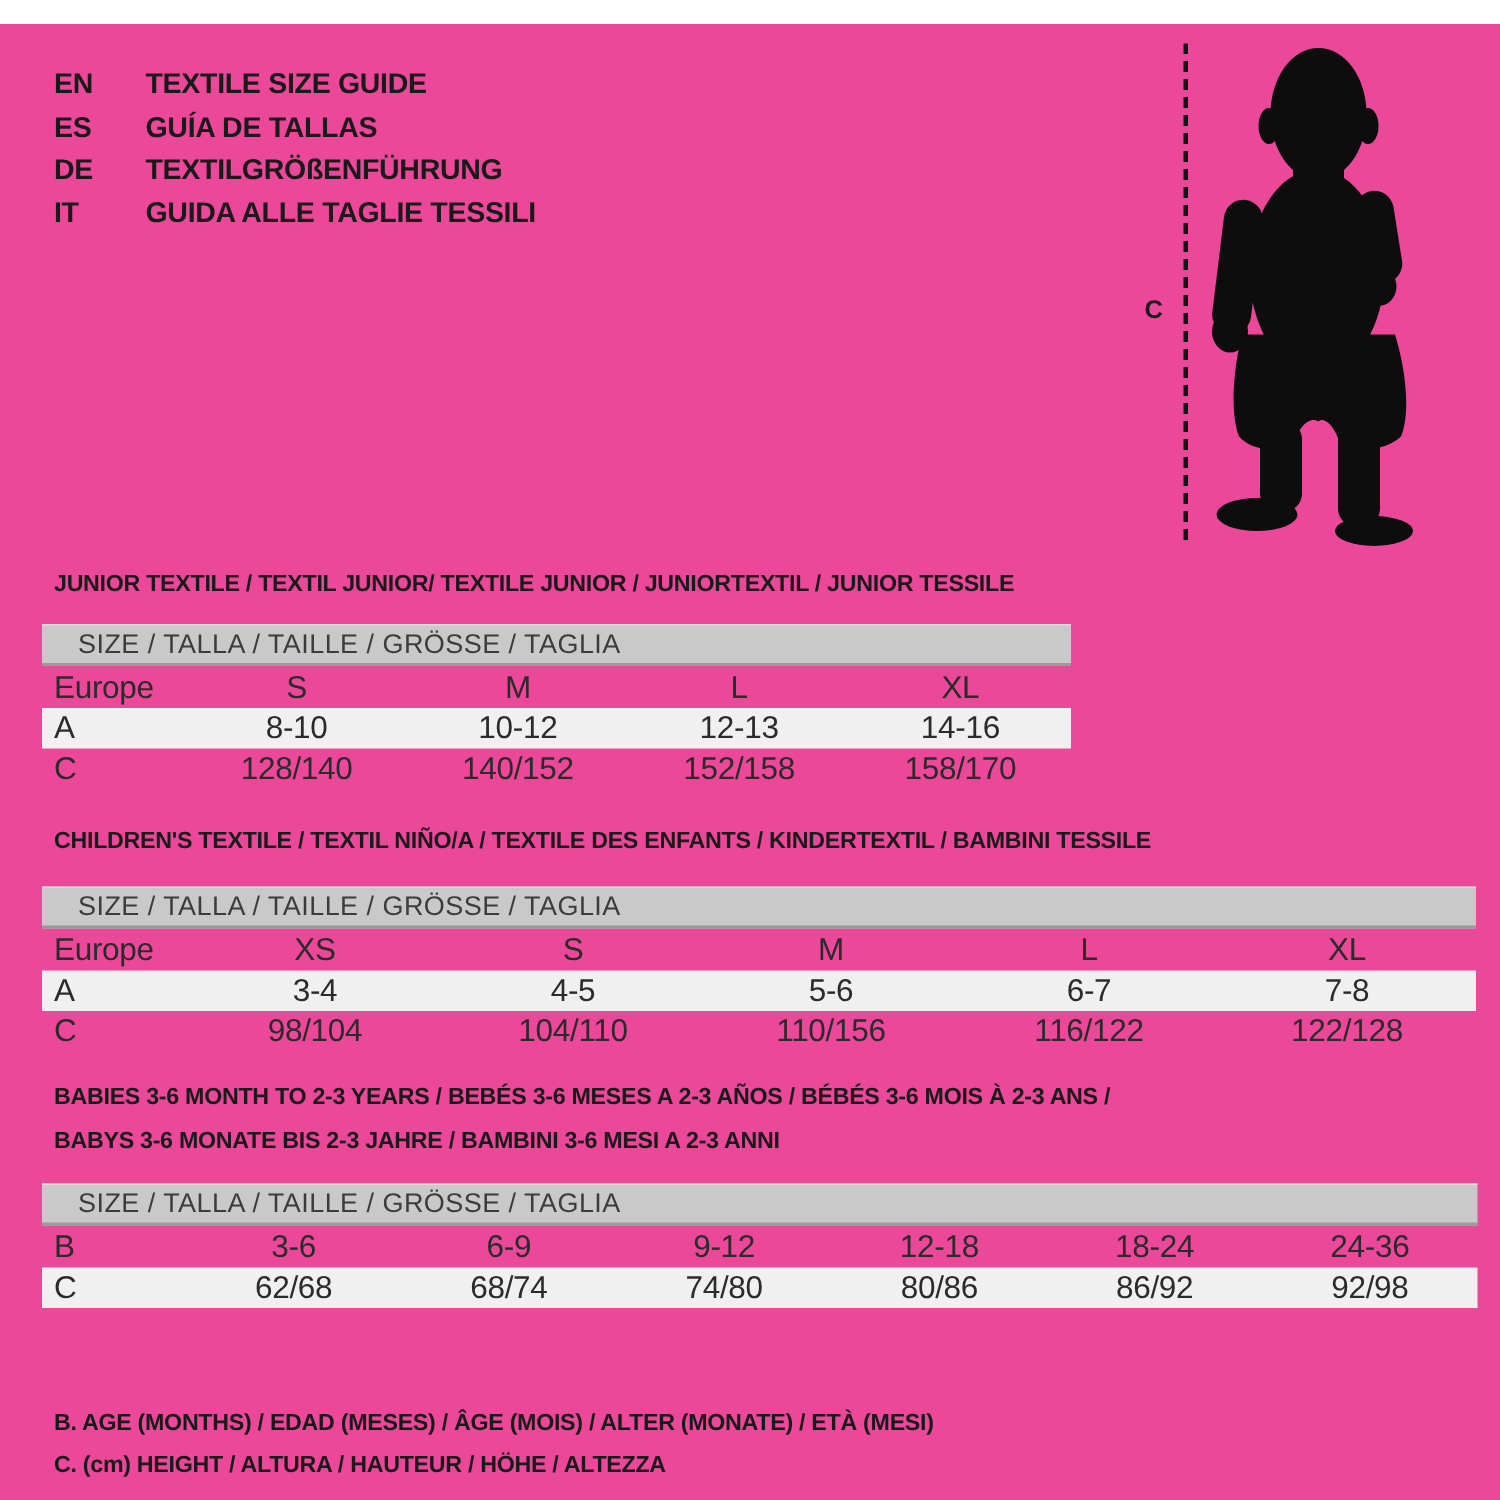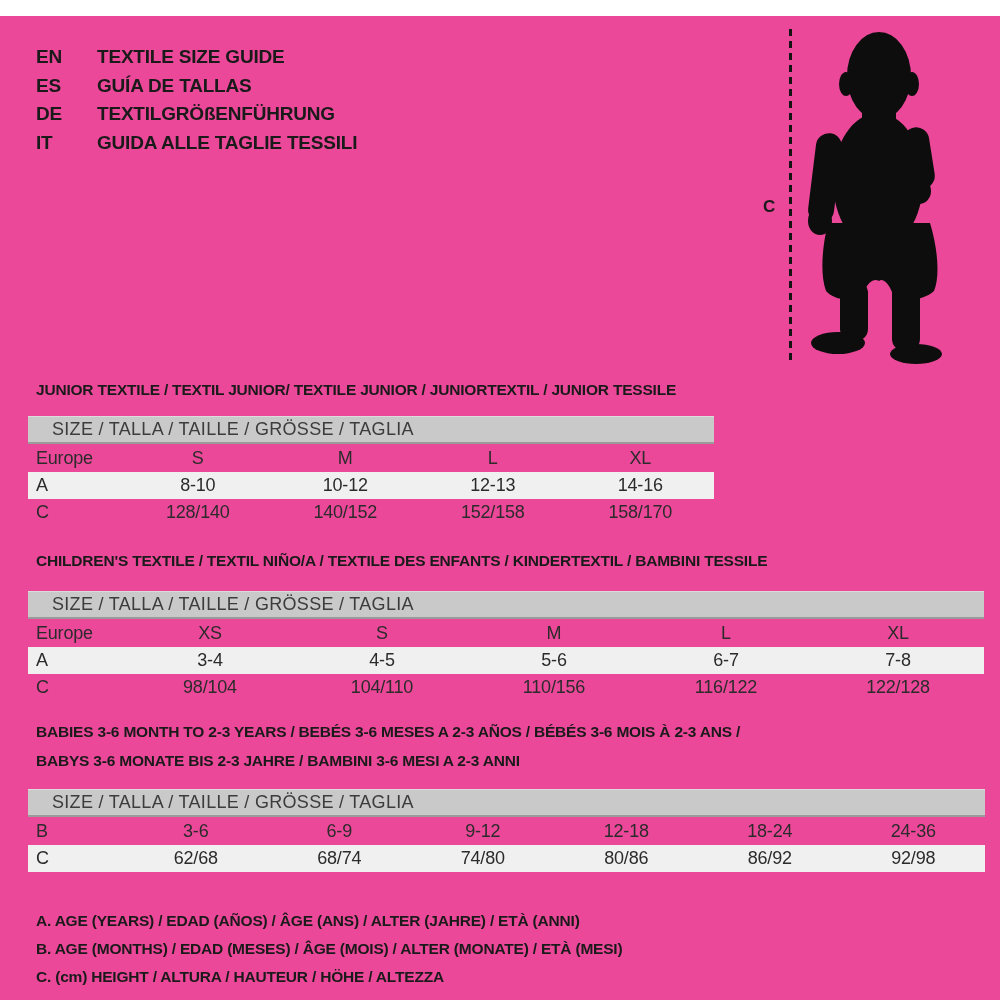--- a/index.html
+++ b/index.html
@@ -22,21 +22,21 @@
   #sec1-title{top:536px;}
   #sec2-title-1{top:707px;}
   #sec2-title-2{top:736px;text-align:right;}
   
   .size-table{position:absolute;left:28px;}
   #table0{top:400px;width:686px;}
   #table1{top:575px;width:956px;}
   #table2{top:773px;width:957px;}
   .bar{height:25px;background:#c9c9c9;border-top:1px solid #dcdcdc;border-bottom:2px solid #9a9a9a;
     color:#3c3c3c;font-size:18px;letter-spacing:0.3px;padding-left:24px;display:flex;align-items:center;margin-bottom:1px;white-space:nowrap;}
-  .trow{display:flex;height:27px;align-items:center;font-size:18px;color:#2b2b2b;letter-spacing:-0.2px;}
+  .trow{display:flex;height:27px;align-items:center;font-size:21px;color:#2b2b2b;letter-spacing:-0.2px;}
   .trow.shaded{background:#f0f0f0;}
   .tlabel{flex:0 0 88px;padding-left:8px;}
   .tcell{flex:1;text-align:center;}
   
   .footnote{position:absolute;left:36px;font-weight:bold;font-size:15.5px;letter-spacing:-0.2px;white-space:nowrap;}
   #fn0{top:896px;}
   #fn1{top:924px;}
   #fn2{top:952px;text-align:right;}
 </style>
 </head>
@@ -157,17 +157,16 @@
         <div class="tlabel">C</div>
         <div class="tcell">62/68</div>
         <div class="tcell">68/74</div>
         <div class="tcell">74/80</div>
         <div class="tcell">80/86</div>
         <div class="tcell">86/92</div>
         <div class="tcell">92/98</div>
       </div>
     </div>
 
-  <div class="footnote" id="fn0">A. AGE (YEARS) / EDAD (AÑOS) / ÂGE (ANS) / ALTER (JAHRE) / ETÀ (ANNI)</div>
   <div class="footnote" id="fn1">B. AGE (MONTHS) / EDAD (MESES) / ÂGE (MOIS) / ALTER (MONATE) / ETÀ (MESI)</div>
   <div class="footnote" id="fn2">C. (cm) HEIGHT / ALTURA / HAUTEUR / HÖHE / ALTEZZA</div>
 
 </div>
 
 </body></html>

